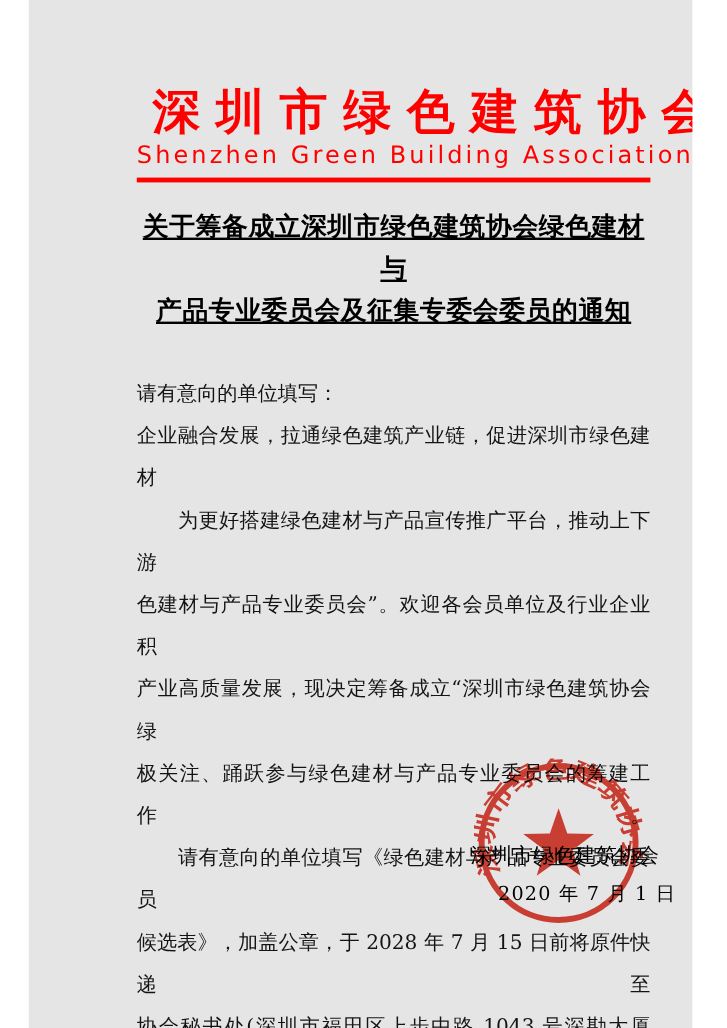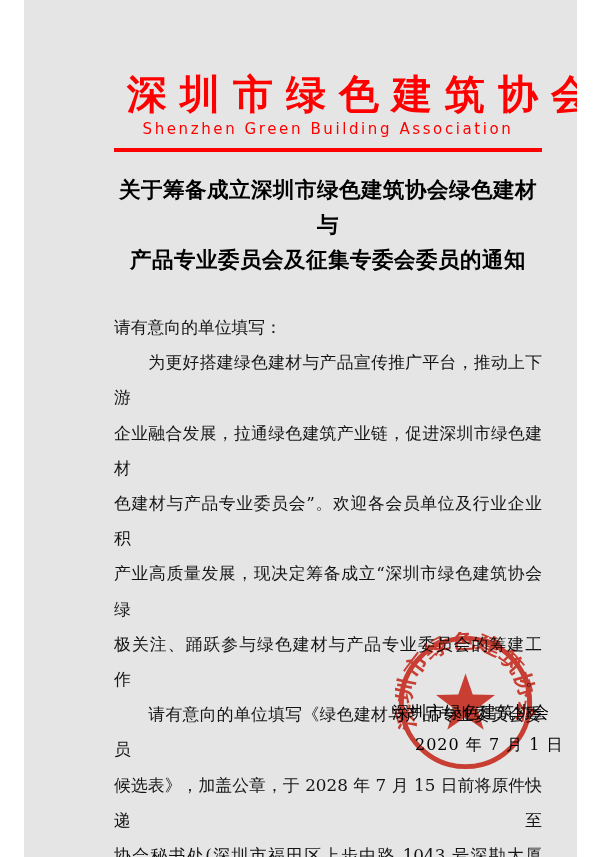--- a/index.html
+++ b/index.html
@@ -27,41 +27,42 @@
     font-size: 40px;
     line-height: 46px;
     color: #ff0000;
     letter-spacing: 13px;
     padding-left: 13px; 
     white-space: nowrap;
   }
   .org-en {
     margin-top: 3px;
     font-family: "DejaVu Sans", "Liberation Sans", sans-serif;
-    font-size: 15px;
+    font-size: 20px;
     line-height: 19px;
     color: #ff0000;
     letter-spacing: 2.6px;
     white-space: nowrap;
   }
   .red-rule {
     margin-top: 9px;
     height: 4px;
     background: #ff0000;
   }
   
   .notice-title {
     margin-top: 20px;
     text-align: center;
     font-family: "DejaVu Sans", "Liberation Sans", sans-serif;
     font-weight: bold;
     font-size: 21.5px;
     line-height: 35px;
     color: #000000;
     letter-spacing: 0.5px;
+    text-decoration: underline;
   }
   
   .body-text {
     margin-top: 33px;
     font-size: 16.8px;
     line-height: 35.2px;
     color: #141414;
   }
   .body-text .ln { white-space: nowrap; }
   .body-text .jf {
@@ -114,22 +115,22 @@
       <div class="red-rule"></div>
     </div>
 
     <h1 class="notice-title">
       <div>关于筹备成立深圳市绿色建筑协会绿色建材与</div>
       <div>产品专业委员会及征集专委会委员的通知</div>
     </h1>
 
     <div class="body-text">
       <div class="ln">请有意向的单位填写：</div>
+      <div class="ln jf">企业融合发展，拉通绿色建筑产业链，促进深圳市绿色建材</div>
       <div class="ln jf">　　为更好搭建绿色建材与产品宣传推广平台，推动上下游</div>
-      <div class="ln jf">企业融合发展，拉通绿色建筑产业链，促进深圳市绿色建材</div>
       <div class="ln jf">色建材与产品专业委员会”。欢迎各会员单位及行业企业积</div>
       <div class="ln jf">产业高质量发展，现决定筹备成立“深圳市绿色建筑协会绿</div>
       <div class="ln jf">极关注、踊跃参与绿色建材与产品专业委员会的筹建工作。</div>
       <div class="ln jf">　　请有意向的单位填写《绿色建材与产品专业委员会委员</div>
       <div class="ln jf">候选表》，加盖公章，于 2028 年 7 月 15 日前将原件快递至</div>
       <div class="ln jf">协会秘书处(深圳市福田区上步中路 1043 号深勘大厦 613)，</div>
 
     </div>
 
   </div>

